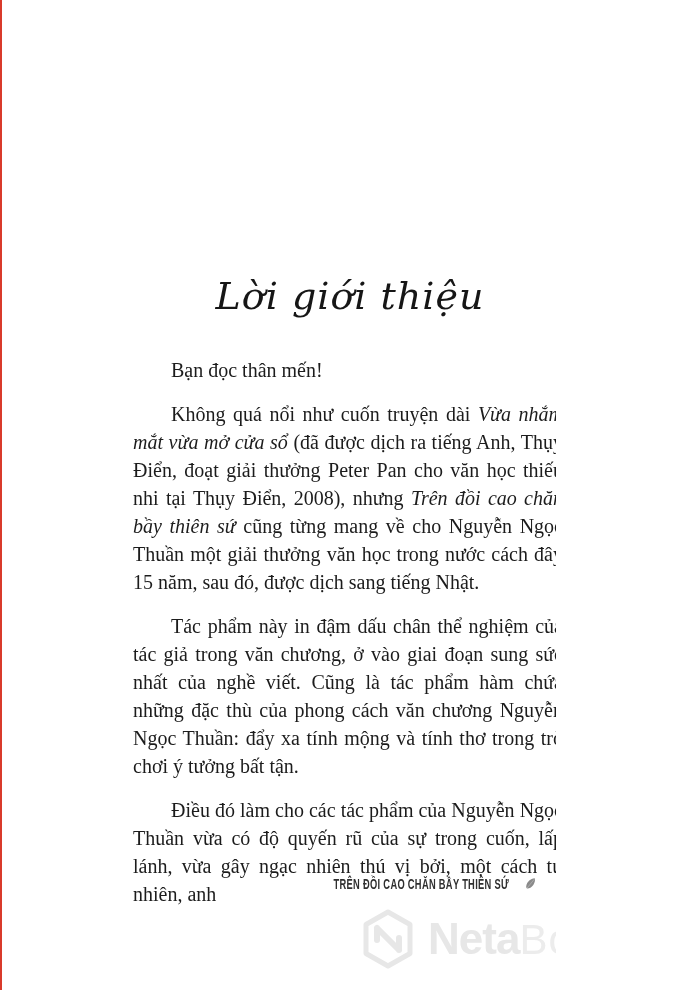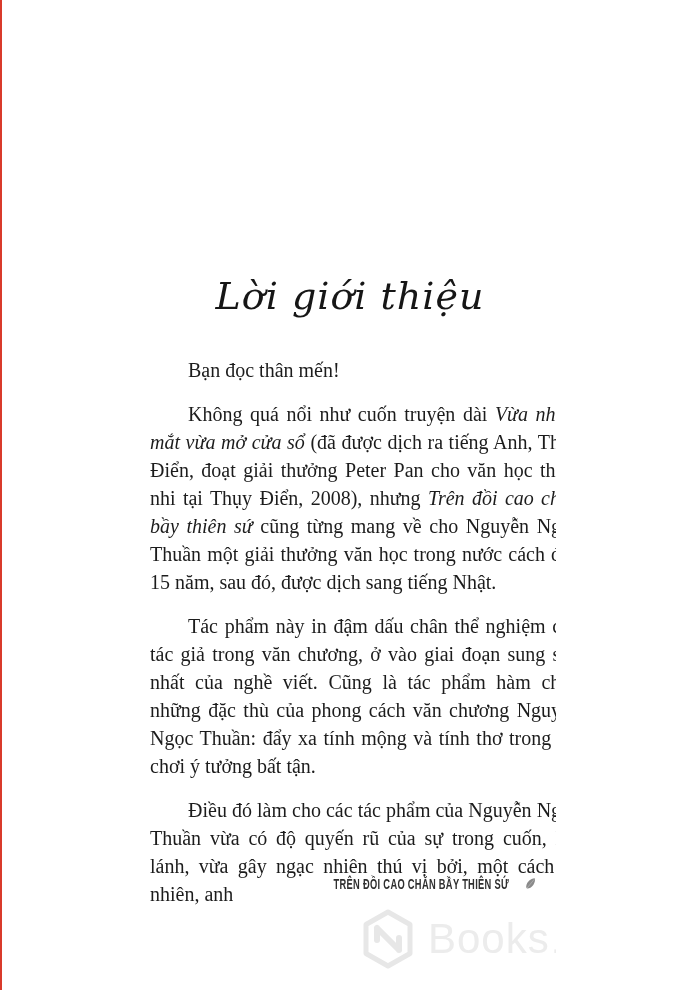--- a/index.html
+++ b/index.html
@@ -26,21 +26,21 @@
     font-family: "DejaVu Serif", serif;
     font-style: italic;
     font-size: 38px;
     font-weight: 500;
     color: #161616;
     letter-spacing: 1px;
   }
   .body-text {
     position: absolute;
     top: 356px;
-    left: 150px;
+    left: 133px;
     width: 430px;
     font-size: 20px;
     line-height: 28px;
     color: #1c1c1c;
     text-align: justify;
   }
   .body-text p {
     margin: 0 0 16px 0;
     text-indent: 38px;
   }
@@ -136,18 +136,19 @@
     </svg>
     <span class="page-number">5</span>
   </div>
 
   <div class="watermark">
     <svg class="wm-logo" width="56" height="62" viewBox="0 0 56 62" aria-hidden="true">
       <path d="M28 4 L50 16.5 V45.5 L28 58 L6 45.5 V16.5 Z" fill="none" stroke="#e7e7e7" stroke-width="5" stroke-linejoin="round"></path>
       <path d="M17 20 L17 32 M17 20 L39 42 M39 42 L39 30" fill="none" stroke="#e7e7e7" stroke-width="6" stroke-linecap="round" stroke-linejoin="round"></path>
     </svg>
     <span class="wm-text">
+      <span class="wm-neta">Neta</span>
       <span class="wm-books">Books</span>
       <span class="wm-vn">.vn</span>
     </span>
   </div>
 
 </div>
 
 </body></html>

